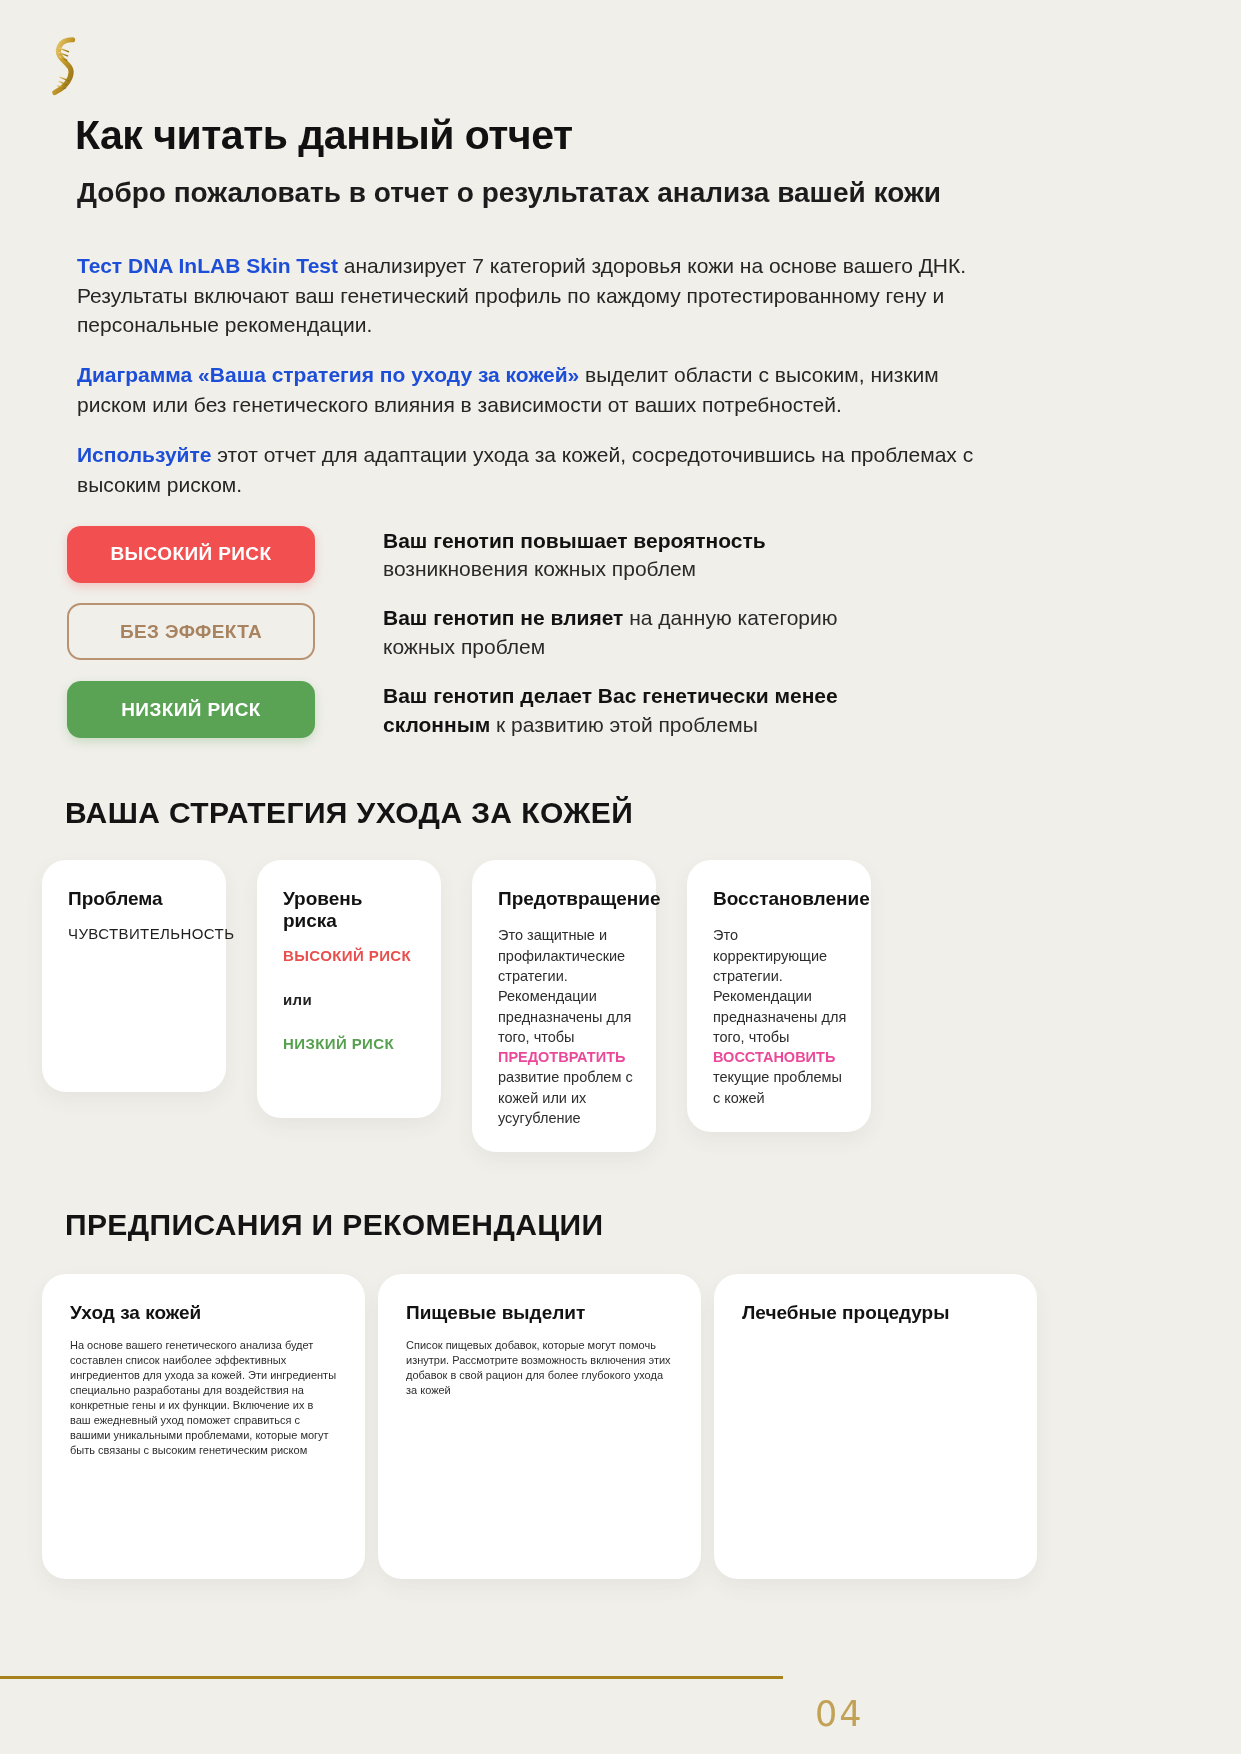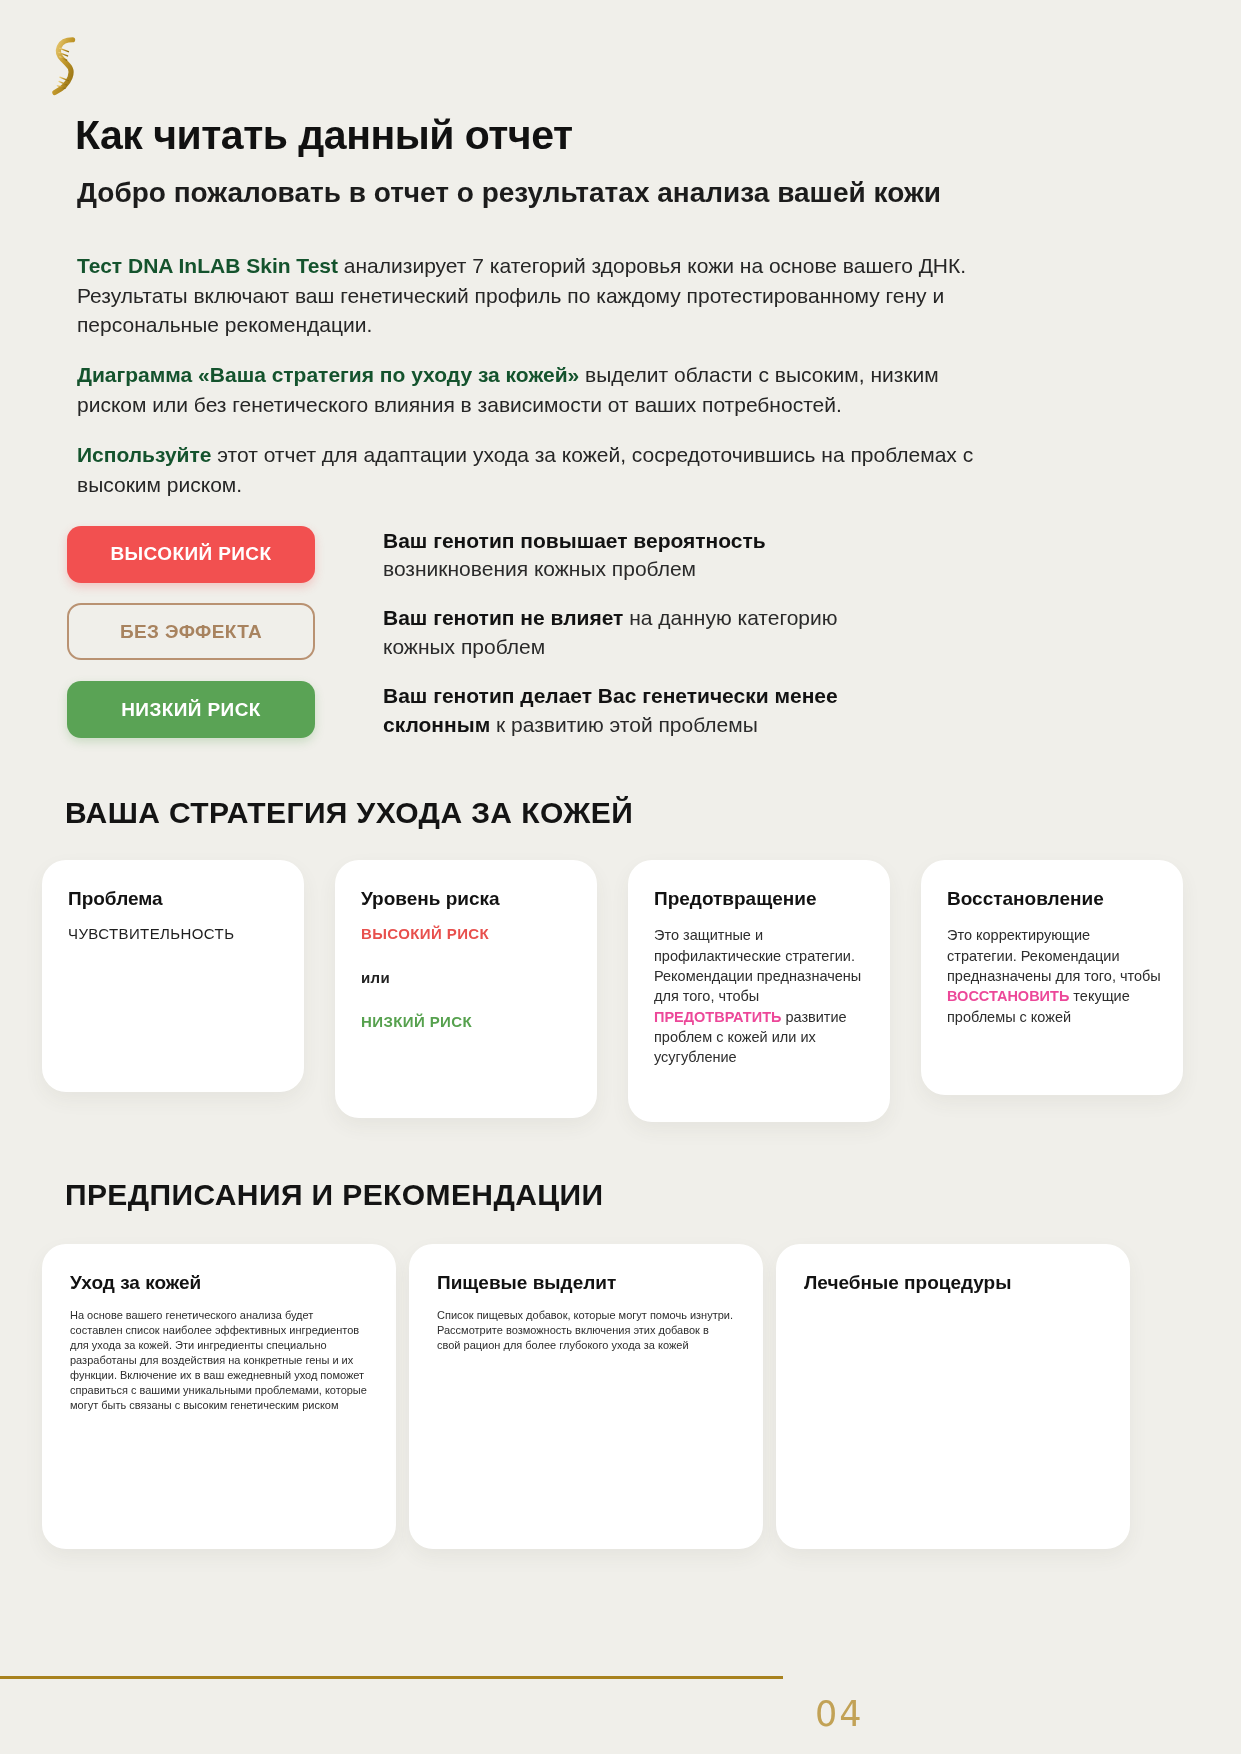--- a/index.html
+++ b/index.html
@@ -36,21 +36,21 @@
   }
 
   
   .intro { margin: 40px 0 0 77px; max-width: 905px; }
   .intro p {
     font-size: 21px;
     line-height: 1.42;
     color: #262626;
     margin-bottom: 20px;
   }
-  .intro p b { color: #14532d; }
+  .intro p b { color: #1d4ed8; }
 
   
   .legend { margin: 26px 0 0 67px; }
   .legend-row { display: flex; align-items: flex-start; margin-bottom: 19px; }
   .badge {
     width: 248px;
     min-height: 57px;
     border-radius: 14px;
     display: flex;
     align-items: center;
@@ -88,21 +88,21 @@
     align-items: flex-start;
     gap: 31px;
     margin: 30px 0 0 42px;
   }
   .card {
     background: #ffffff;
     border-radius: 24px;
     box-shadow: 0 8px 20px rgba(60,60,50,0.06);
   }
   .cards-strategy .card {
-    width: 262px;
+    width: 184px;
     padding: 28px 22px 24px 26px;
   }
   .card-s1 { min-height: 232px; }
   .card-s2 { min-height: 258px; }
   .card-s3 { min-height: 262px; }
   .card-s4 { min-height: 235px; }
   .card-title {
     font-size: 19px;
     font-weight: 700;
     color: #121212;
@@ -125,21 +125,21 @@
   .card-body b { color: #ec4899; }
 
   
   .cards-recs {
     display: flex;
     align-items: flex-start;
     gap: 13px;
     margin: 32px 0 0 42px;
   }
   .cards-recs .card {
-    width: 354px;
+    width: 323px;
     padding: 28px 28px 26px 28px;
     min-height: 305px;
   }
   .cards-recs .card-title { margin-bottom: 14px; }
   .cards-recs .card-body { font-size: 11px; line-height: 1.36; }
 
   
   .footer-line {
     position: absolute;
     left: 0;

